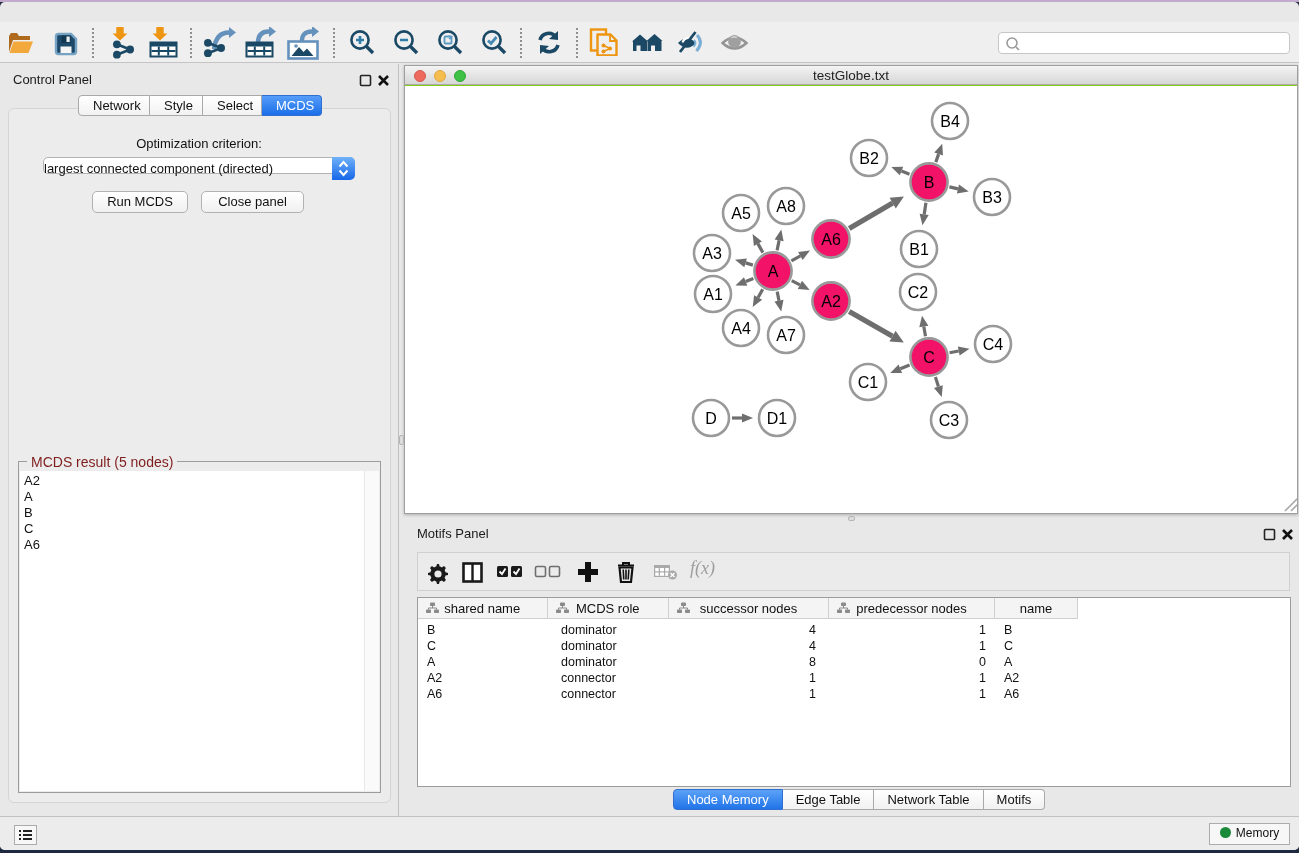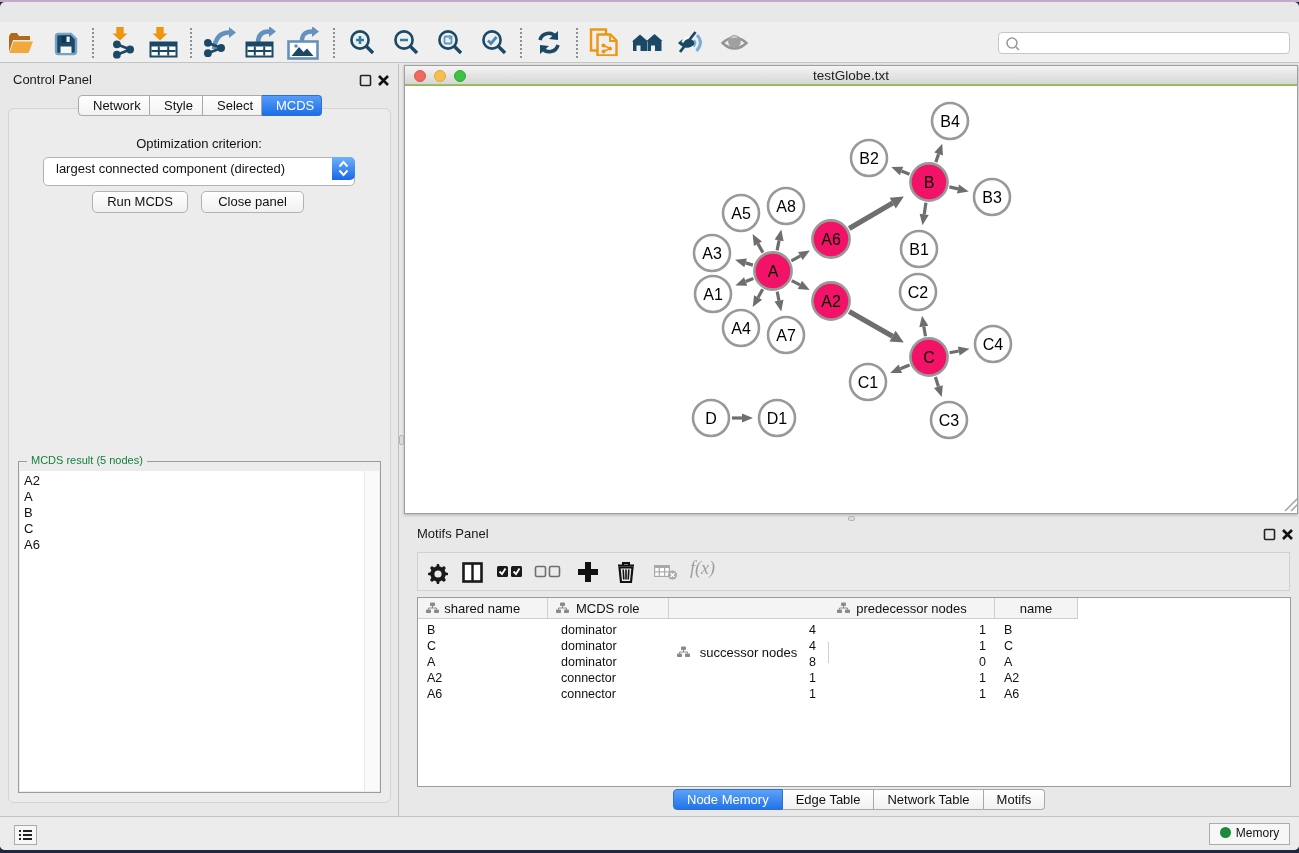--- a/index.html
+++ b/index.html
@@ -19,25 +19,25 @@
 
 #cpanel { position:absolute; left:0; top:62px; width:399px; height:752px; background:#e8e8e8; border-right:1px solid #c0c0c0; }
 #cpanel .hdr { position:absolute; left:13px; top:8px; font-size:13px; color:#1a1a1a; }
 .tabsrow { position:absolute; display:flex; }
 .tab { height:21px; font-size:13px; color:#111; background:linear-gradient(#ffffff,#f2f2f2); border:1px solid #a9a9a9; border-left:none; padding:0 14px; line-height:20px; text-align:center; }
 .tab.first { border-left:1px solid #a9a9a9; border-radius:4px 0 0 4px; }
 .tab.last { border-radius:0 4px 4px 0; }
 .tab.sel { background:linear-gradient(#569dfa,#1a6ee8); color:#fff; border-color:#2f6fd0; }
 #cpinner { position:absolute; left:8px; top:44px; width:383px; height:695px; background:#ececec; border:1px solid #d4d4d4; border-radius:6px; }
 #optlabel { position:absolute; left:0; top:72px; width:100%; text-align:center; font-size:13px; color:#111; }
-#dropdown { position:absolute; left:43px; top:93px; width:312px; height:29px; background:#fff; border:1px solid #b2b2b2; border-radius:5px; font-size:13px; color:#111; line-height:21px; padding-left:12px; }
+#dropdown { position:absolute; left:43px; top:93px; width:312px; height:17px; background:#fff; border:1px solid #b2b2b2; border-radius:5px; font-size:13px; color:#111; line-height:21px; }
 #dropdown .spin { position:absolute; right:-1px; top:-1px; width:23px; height:23px; border-radius:0 5px 5px 0; background:linear-gradient(#6fb1f9,#1767e9); }
 .btn { position:absolute; height:22px; background:linear-gradient(#ffffff,#f0f0f0); border:1px solid #b2b2b2; border-radius:5px; font-size:13px; color:#111; text-align:center; line-height:20px; }
 #fieldset { position:absolute; left:18px; top:397px; width:363px; height:332px; border:1px solid #9c9c9c; }
-#fieldset .legend { position:absolute; left:8px; top:-8px; background:#ececec; padding:0 4px; font-size:11px; color:#15803d; }
+#fieldset .legend { position:absolute; left:8px; top:-8px; background:#ececec; padding:0 4px; font-size:14px; color:#7f1d1d; }
 #listbox { position:absolute; left:1px; top:9px; width:359px; height:320px; background:#fff; font-size:13px; color:#111; padding:2px 0 0 4px; line-height:16px; }
 #listscroll { position:absolute; right:1px; top:9px; width:15px; height:320px; background:#fafafa; border-left:1px solid #e8e8e8; }
 
 #mdi { position:absolute; left:400px; top:62px; width:899px; height:752px; background:#e8e8e8; }
 
 #netwin { position:absolute; left:4px; top:1px; width:894px; height:449px; background:#84cc16; border:1px solid #9f9f9f; box-shadow:0 1px 3px rgba(0,0,0,.25); }
 #nettitle { position:absolute; left:0; top:0; width:100%; height:19px; background:linear-gradient(#f4f4f4,#d6d6d6); border-bottom:1px solid #ababab; }
 #nettitle .title { position:absolute; width:100%; text-align:center; top:2px; font-size:13.5px; color:#222; }
 #netcanvas { position:absolute; left:0; top:20px; width:892px; height:427px; background:#fff; }
 
@@ -391,21 +391,21 @@
                 <path d="M6.5 4 L6.5 6 M2.5 7.5 L2.5 6 L10.5 6 L10.5 7.5" fill="none" stroke="#8a8a8a" stroke-width="1"></path>
               </svg>shared name</div>
 <div class="thcell" style="left:129.5px;width:121.5px;"><svg width="13" height="12" style="position:absolute;left:8px;top:4px">
                 <g fill="#8a8a8a">
                   <rect x="4" y="0.5" width="5" height="3.6" rx="0.8"></rect>
                   <rect x="0" y="7.5" width="5" height="3.6" rx="0.8"></rect>
                   <rect x="8" y="7.5" width="5" height="3.6" rx="0.8"></rect>
                 </g>
                 <path d="M6.5 4 L6.5 6 M2.5 7.5 L2.5 6 L10.5 6 L10.5 7.5" fill="none" stroke="#8a8a8a" stroke-width="1"></path>
               </svg>MCDS role</div>
-<div class="thcell" style="left:251px;width:160px;margin-top:44px;"><svg width="13" height="12" style="position:absolute;left:8px;top:4px">
+<div class="thcell" style="left:251px;width:160px;"><svg width="13" height="12" style="position:absolute;left:8px;top:4px">
                 <g fill="#8a8a8a">
                   <rect x="4" y="0.5" width="5" height="3.6" rx="0.8"></rect>
                   <rect x="0" y="7.5" width="5" height="3.6" rx="0.8"></rect>
                   <rect x="8" y="7.5" width="5" height="3.6" rx="0.8"></rect>
                 </g>
                 <path d="M6.5 4 L6.5 6 M2.5 7.5 L2.5 6 L10.5 6 L10.5 7.5" fill="none" stroke="#8a8a8a" stroke-width="1"></path>
               </svg>successor nodes</div>
 <div class="thcell" style="left:411px;width:166px;"><svg width="13" height="12" style="position:absolute;left:8px;top:4px">
                 <g fill="#8a8a8a">
                   <rect x="4" y="0.5" width="5" height="3.6" rx="0.8"></rect>

